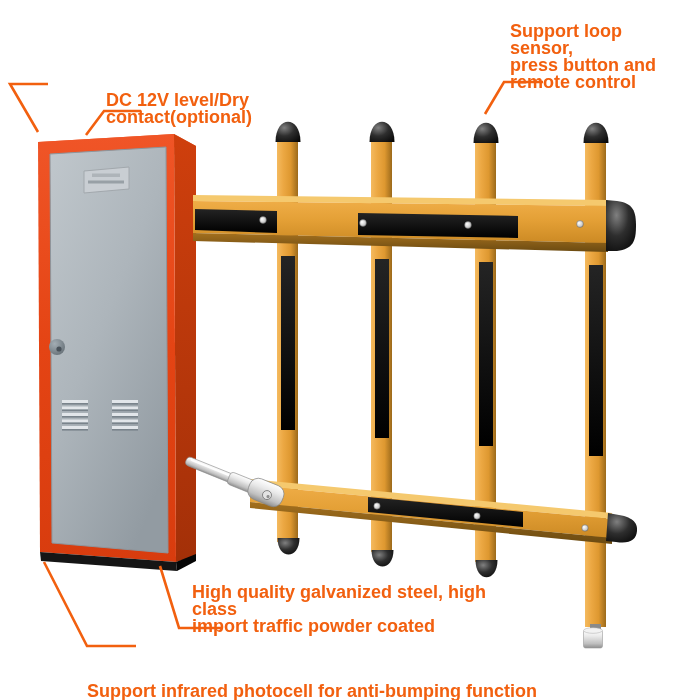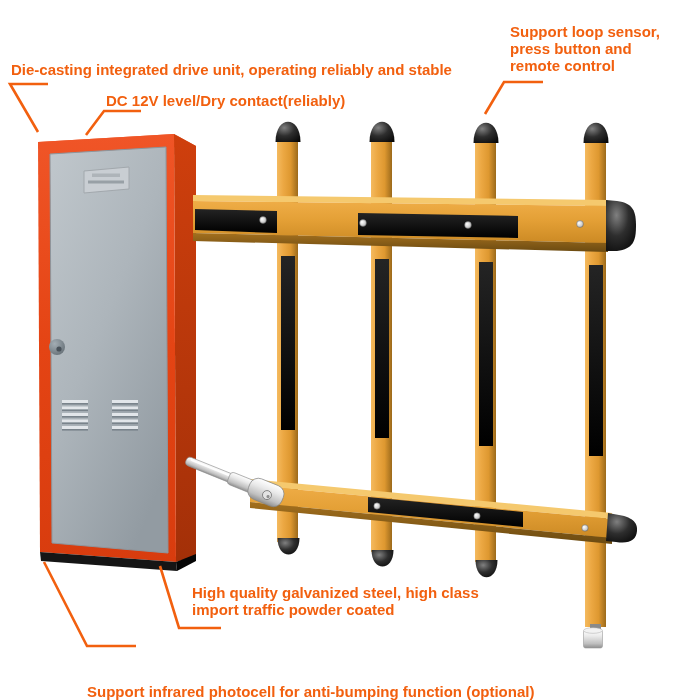--- a/index.html
+++ b/index.html
@@ -1,19 +1,19 @@
 <!DOCTYPE html>
 <html><head>
 <meta charset="utf-8">
 <style>
   html,body{margin:0;padding:0;background:#fff;}
   #stage{position:relative;width:700px;height:700px;background:#fff;overflow:hidden;
          font-family:"Liberation Sans",sans-serif;}
   #art{position:absolute;left:0;top:0;}
-  .ann{position:absolute;font-weight:700;font-size:15px;line-height:17px;
+  .ann{position:absolute;font-weight:700;font-size:18px;line-height:17px;
        color:#F2600F;white-space:pre-line;z-index:5;}
 </style>
 </head>
 <body>
 
 <div id="stage">
 
   <svg id="art" width="700" height="700" viewBox="0 0 700 700">
     <defs>
       <linearGradient id="gRedFront" x1="0" y1="0" x2="0" y2="1">
@@ -186,23 +186,22 @@
 
     <g fill="none" stroke="#F2600F" stroke-width="2.6">
       <polyline points="48,84 10,84 38,132"></polyline>
       <polyline points="141,111 104,111 86,135"></polyline>
       <polyline points="543,82 504,82 485,114"></polyline>
       <polyline points="160,566 179,628 221,628"></polyline>
       <polyline points="44,562 87,646 136,646"></polyline>
     </g>
   </svg>
 
-  <div class="ann" style="left:11px;top:61px;width:480px;">Die-casting integrated drive unit, operating reliably and stable</div>
-
-  <div class="ann" style="left:106px;top:92px;width:290px;">DC 12V level/Dry contact(reliably)</div>
+
+  <div class="ann" style="left:106px;top:92px;width:290px;">DC 12V level/Dry contact(optional)</div>
 
   <div class="ann" style="left:510px;top:23px;width:175px;">Support loop sensor,
 press button and
 remote control</div>
 
   <div class="ann" style="left:192px;top:584px;width:330px;">High quality galvanized steel, high class
 import traffic powder coated</div>
 
   <div class="ann" style="left:87px;top:635px;width:470px;margin-top:48px;">Support infrared photocell for anti-bumping function (optional)</div>
 </div>

